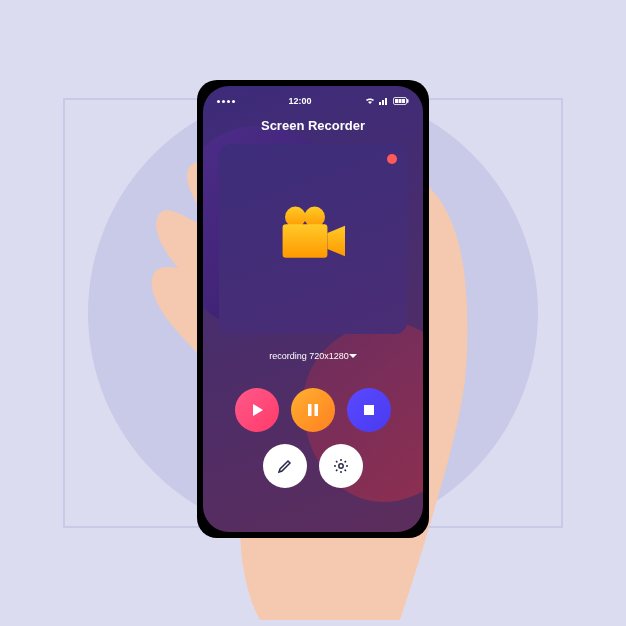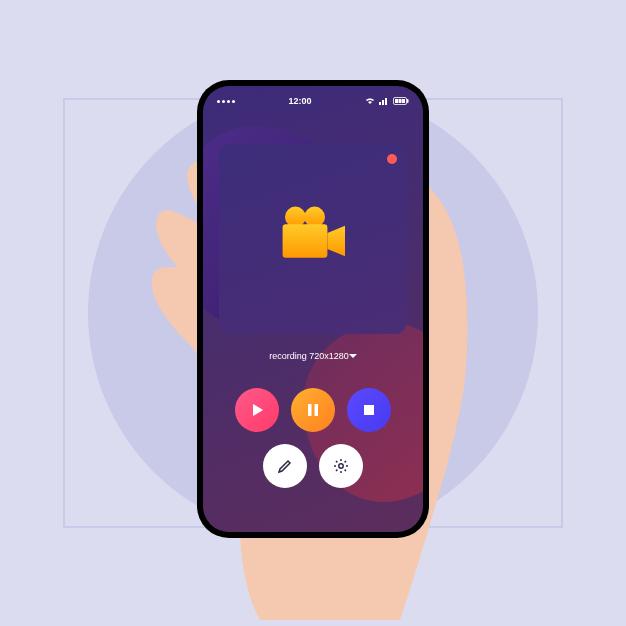--- a/index.html
+++ b/index.html
@@ -36,21 +36,21 @@
       left: 50%;
       transform: translate(-50%, -50%);
     }
     .phone {
       position: absolute;
       width: 232px;
       height: 458px;
       top: 80px;
       left: 197px;
       background: #000;
-      border-radius: 32px;
+      border-radius: 20px;
       padding: 6px;
       z-index: 10;
     }
     .screen {
       width: 100%;
       height: 100%;
       background: linear-gradient(160deg, #3d2b7a 0%, #4a2d6b 50%, #5c2d5c 100%);
       border-radius: 26px;
       position: relative;
       overflow: hidden;
@@ -201,20 +201,21 @@
         <svg width="16" height="8" viewBox="0 0 16 8">
             <rect fill="none" stroke="#fff" stroke-width="0.8" x="0.5" y="0.5" width="13" height="7" rx="1.5"></rect>
             <rect fill="#fff" x="2" y="2" width="3" height="4"></rect>
             <rect fill="#fff" x="5.5" y="2" width="3" height="4"></rect>
             <rect fill="#fff" x="9" y="2" width="3" height="4"></rect>
             <rect fill="#fff" x="14" y="2" width="1.5" height="4" rx="0.7"></rect>
           </svg>
       </div>
     </div>
 
+    <div class="app-title">Screen Recorder</div>
 
     <div class="main-card">
       <div class="rec-indicator"></div>
       <div class="camera-icon">
         <svg viewBox="0 0 100 100">
           <defs>
             <linearGradient id="camgrad" x1="0" y1="0" x2="0" y2="1">
               <stop offset="0%" stop-color="#ffca28"></stop>
               <stop offset="100%" stop-color="#ff9900"></stop>
             </linearGradient>

